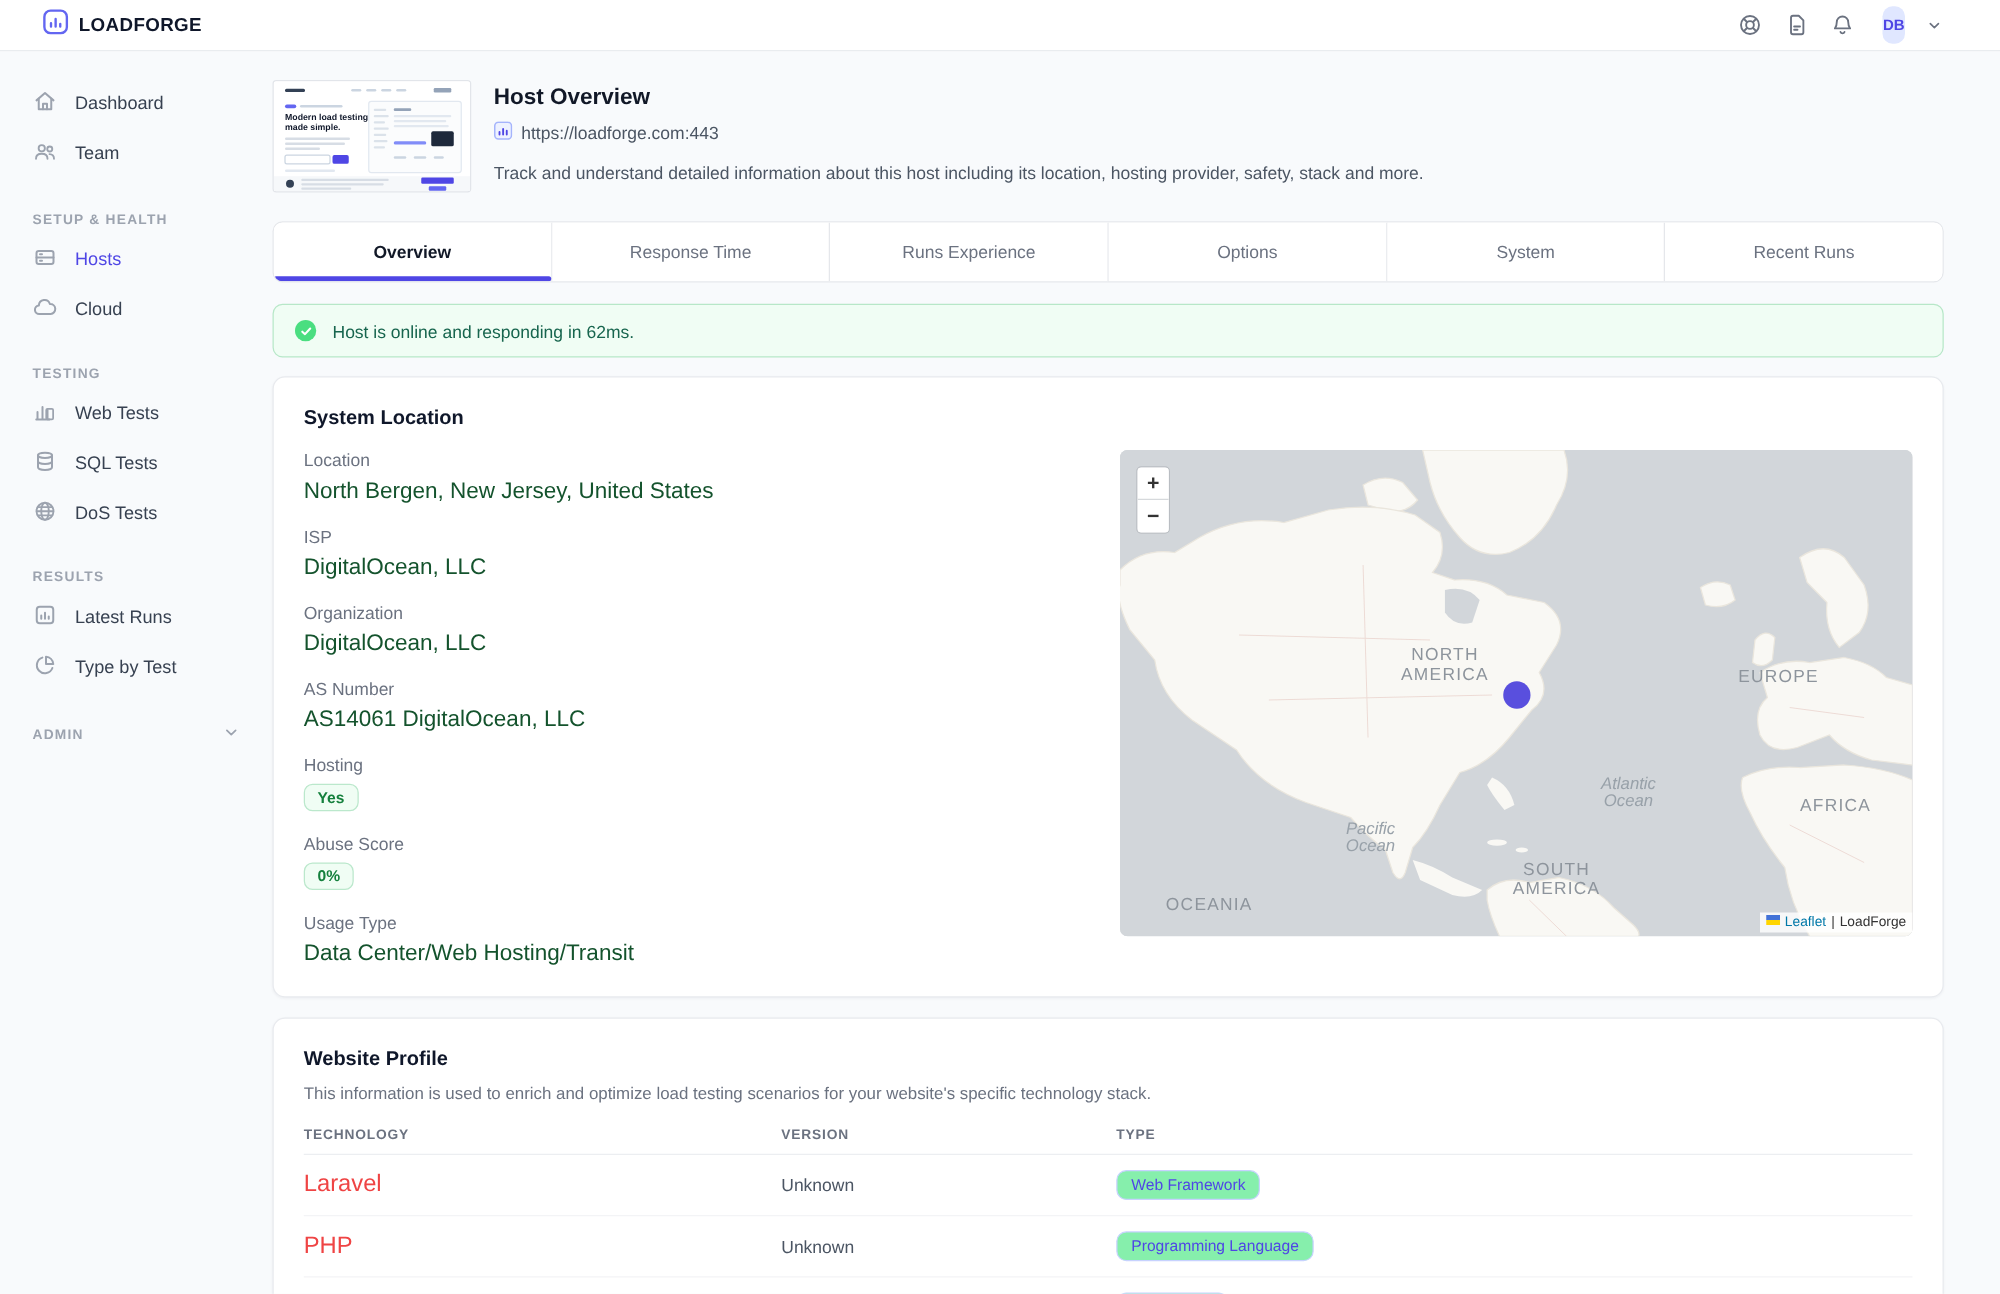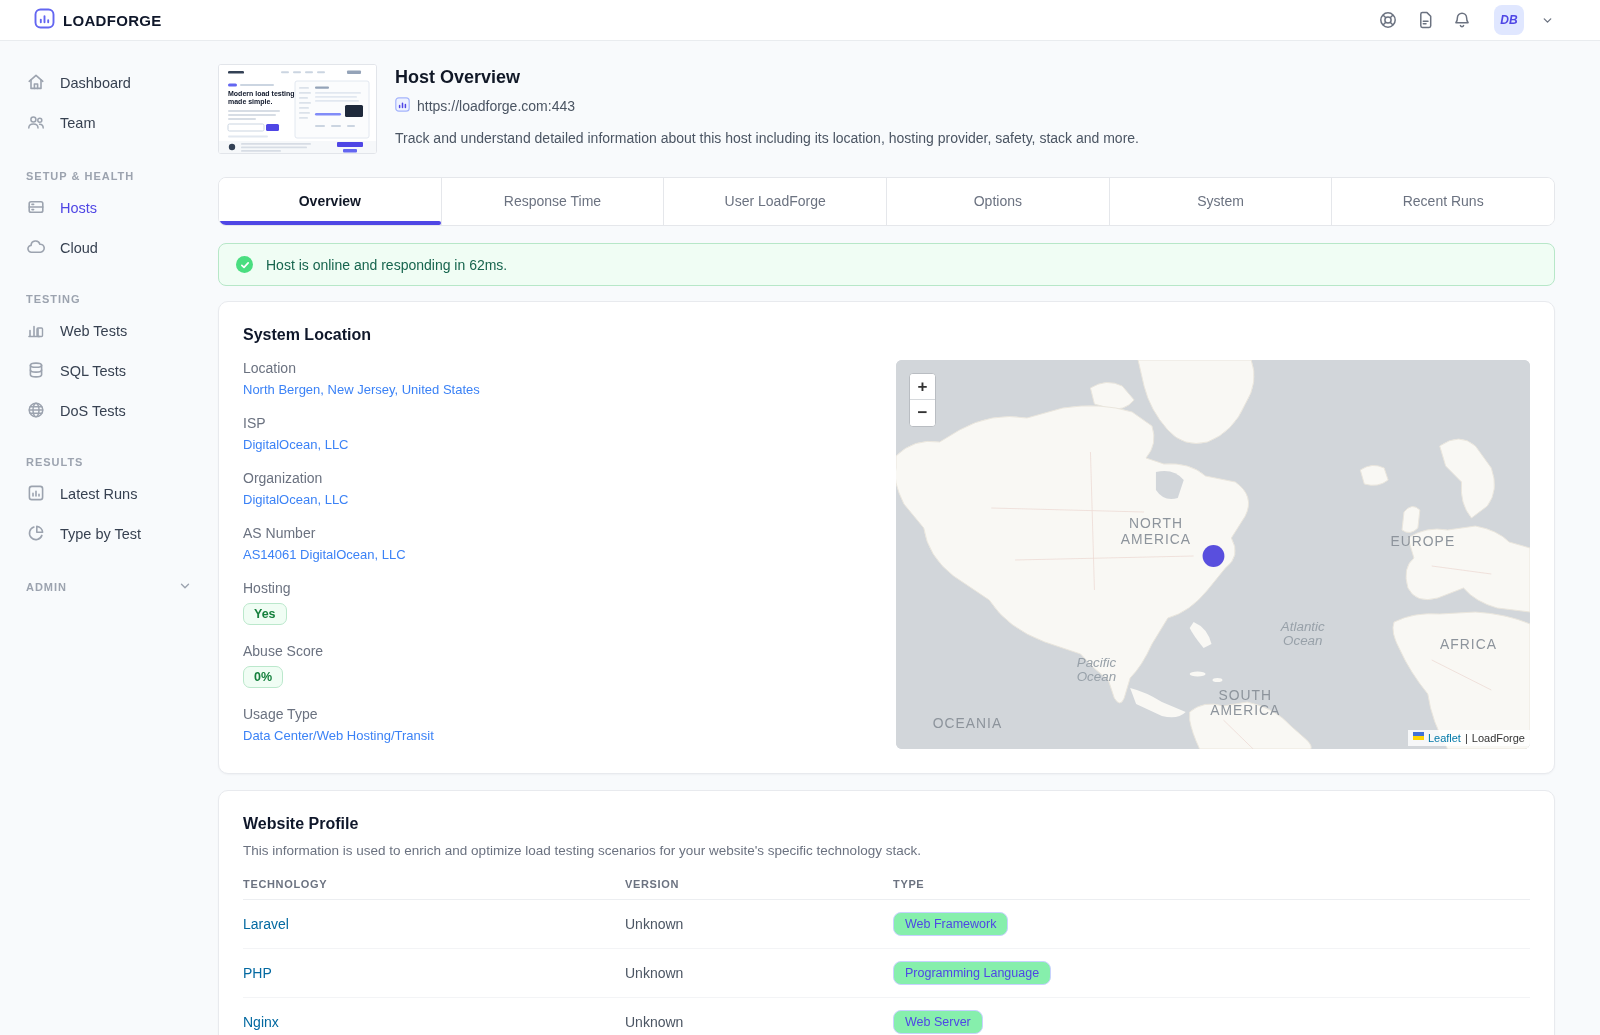--- a/index.html
+++ b/index.html
@@ -8,22 +8,22 @@
 
   
   .navbar { height:41px; background:#fff; border-bottom:1px solid #e9ecef;
     display:flex; align-items:center; justify-content:space-between; padding:0 46px 0 34px; }
   .brand { display:flex; align-items:center; gap:8px; cursor:pointer; }
   .brand-word { font-size:15px; letter-spacing:.3px; color:#0f172a; }
   .brand-word .load { font-weight:600; }
   .brand-word .forge { font-weight:800; }
   .nav-right { display:flex; align-items:center; gap:15px; }
   .nav-icon-btn { width:22px; height:22px; display:flex; align-items:center; justify-content:center; cursor:pointer; }
-  .avatar { width:30px; height:30px; border-radius:8px; background:#e0e7ff; color:#4f46e5;
-    font-size:12px; font-weight:700; display:flex; align-items:center; justify-content:center; cursor:pointer; margin-left:6px;font-style:italic; }
+  .avatar { width:18px; height:30px; border-radius:8px; background:#e0e7ff; color:#4f46e5;
+    font-size:12px; font-weight:700; display:flex; align-items:center; justify-content:center; cursor:pointer; margin-left:6px; }
   .nav-caret { margin-left:2px; cursor:pointer; display:flex; align-items:center; }
 
   
   .layout { display:flex; }
   .sidebar { width:218px; flex:0 0 218px; padding-top:22px; }
   .side-item { display:flex; align-items:center; gap:14px; height:40px; padding-left:26px;
     font-size:14.5px; font-weight:500; color:#374151; cursor:pointer;text-align:right; }
   .side-item.active { color:#4f46e5; }
   .side-head { display:flex; align-items:center; justify-content:space-between;
     margin:25px 26px 6px 26px; font-size:11px; font-weight:700; letter-spacing:.09em; color:#9ca3af; }
@@ -58,21 +58,21 @@
 
   
   .card { background:#fff; border:1px solid #e8eaee; border-radius:10px;
     box-shadow:0 1px 2px rgba(16,24,40,.04); }
   .loc-card { padding:24px; margin-bottom:16px; }
   .card-title { font-size:16px; font-weight:700; color:#0f172a; }
   .loc-body { display:flex; gap:24px; margin-top:16px; }
   .loc-fields { width:629px; flex:0 0 629px; }
   .field { margin-bottom:18px; }
   .field-label { font-size:14px; color:#6b7280; }
-  .field-value { font-size:13px; color:#3b82f6; margin-top:6px; }
+  .field-value { font-size:18px; color:#14532d; margin-top:6px; }
   .badge-green { display:inline-block; margin-top:7px; background:#f0fdf4; border:1px solid #bbe8cc;
     color:#15803d; font-size:12.5px; font-weight:600; padding:3px 10px; border-radius:7px; }
 
   
   .map { position:relative; flex:1; height:389px; border-radius:6px; overflow:hidden;
     background:#d2d6da; cursor:grab; }
   .zoomctl { position:absolute; top:13px; left:13px; width:27px; background:#fff;
     border:1px solid #b9bdc2; border-radius:4px; overflow:hidden; z-index:5; }
   .zoombtn { height:26px; display:flex; align-items:center; justify-content:center;
     font-size:17px; font-weight:700; color:#333; cursor:pointer; background:#fff; }
@@ -86,21 +86,21 @@
 
   
   .profile-card { padding:24px 24px 20px; margin-bottom:8px; }
   .profile-sub { font-size:13.5px; color:#6b7280; margin-top:10px; }
   .ptable { margin-top:20px; }
   .prow { display:flex; align-items:center; }
   .pheader { border-bottom:1px solid #eceef1; padding-bottom:9px; }
   .pheader .pcell { font-size:11px; font-weight:700; letter-spacing:.06em; color:#6b7280; }
   .pbody-row { border-bottom:1px solid #f3f4f6; padding:12px 0; }
   .pbody-row:last-of-type { border-bottom:none; }
-  .pcell-tech { width:382px; flex:0 0 382px; font-size:14px; color:#0369a1; }
+  .pcell-tech { width:382px; flex:0 0 382px; font-size:19px; color:#ef4444; }
   .pcell-ver { width:268px; flex:0 0 268px; font-size:14px; color:#4b5563; }
   .pcell-type { flex:1; }
   .badge-indigo { display:inline-block; background:#86efac; border:1px solid #c7d2fe;
     color:#4f46e5; font-size:12.5px; font-weight:500; padding:4px 11px; border-radius:8px; }
 </style>
 </head>
 <body>
 
 <header class="navbar">
   <div class="brand">
@@ -325,21 +325,21 @@
           </span>
           <span>https://loadforge.com:443</span>
         </div>
         <div class="hh-desc">Track and understand detailed information about this host including its location, hosting provider, safety, stack and more.</div>
       </div>
     </div>
 
     <div class="tabs">
       <div class="tab active"><span>Overview</span><span class="underline"></span></div>
       <div class="tab"><span>Response Time</span></div>
-      <div class="tab"><span>User LoadForge</span></div>
+      <div class="tab"><span>Runs Experience</span></div>
       <div class="tab"><span>Options</span></div>
       <div class="tab"><span>System</span></div>
       <div class="tab"><span>Recent Runs</span></div>
     </div>
 
     <div class="banner">
       <span class="check-circle">
         <svg width="10" height="10" viewBox="0 0 12 12" fill="none" stroke="#ffffff" stroke-width="2" stroke-linecap="round" stroke-linejoin="round">
             <path d="M2.2 6.4 L4.8 8.8 L9.8 3.4"></path>
           </svg>

